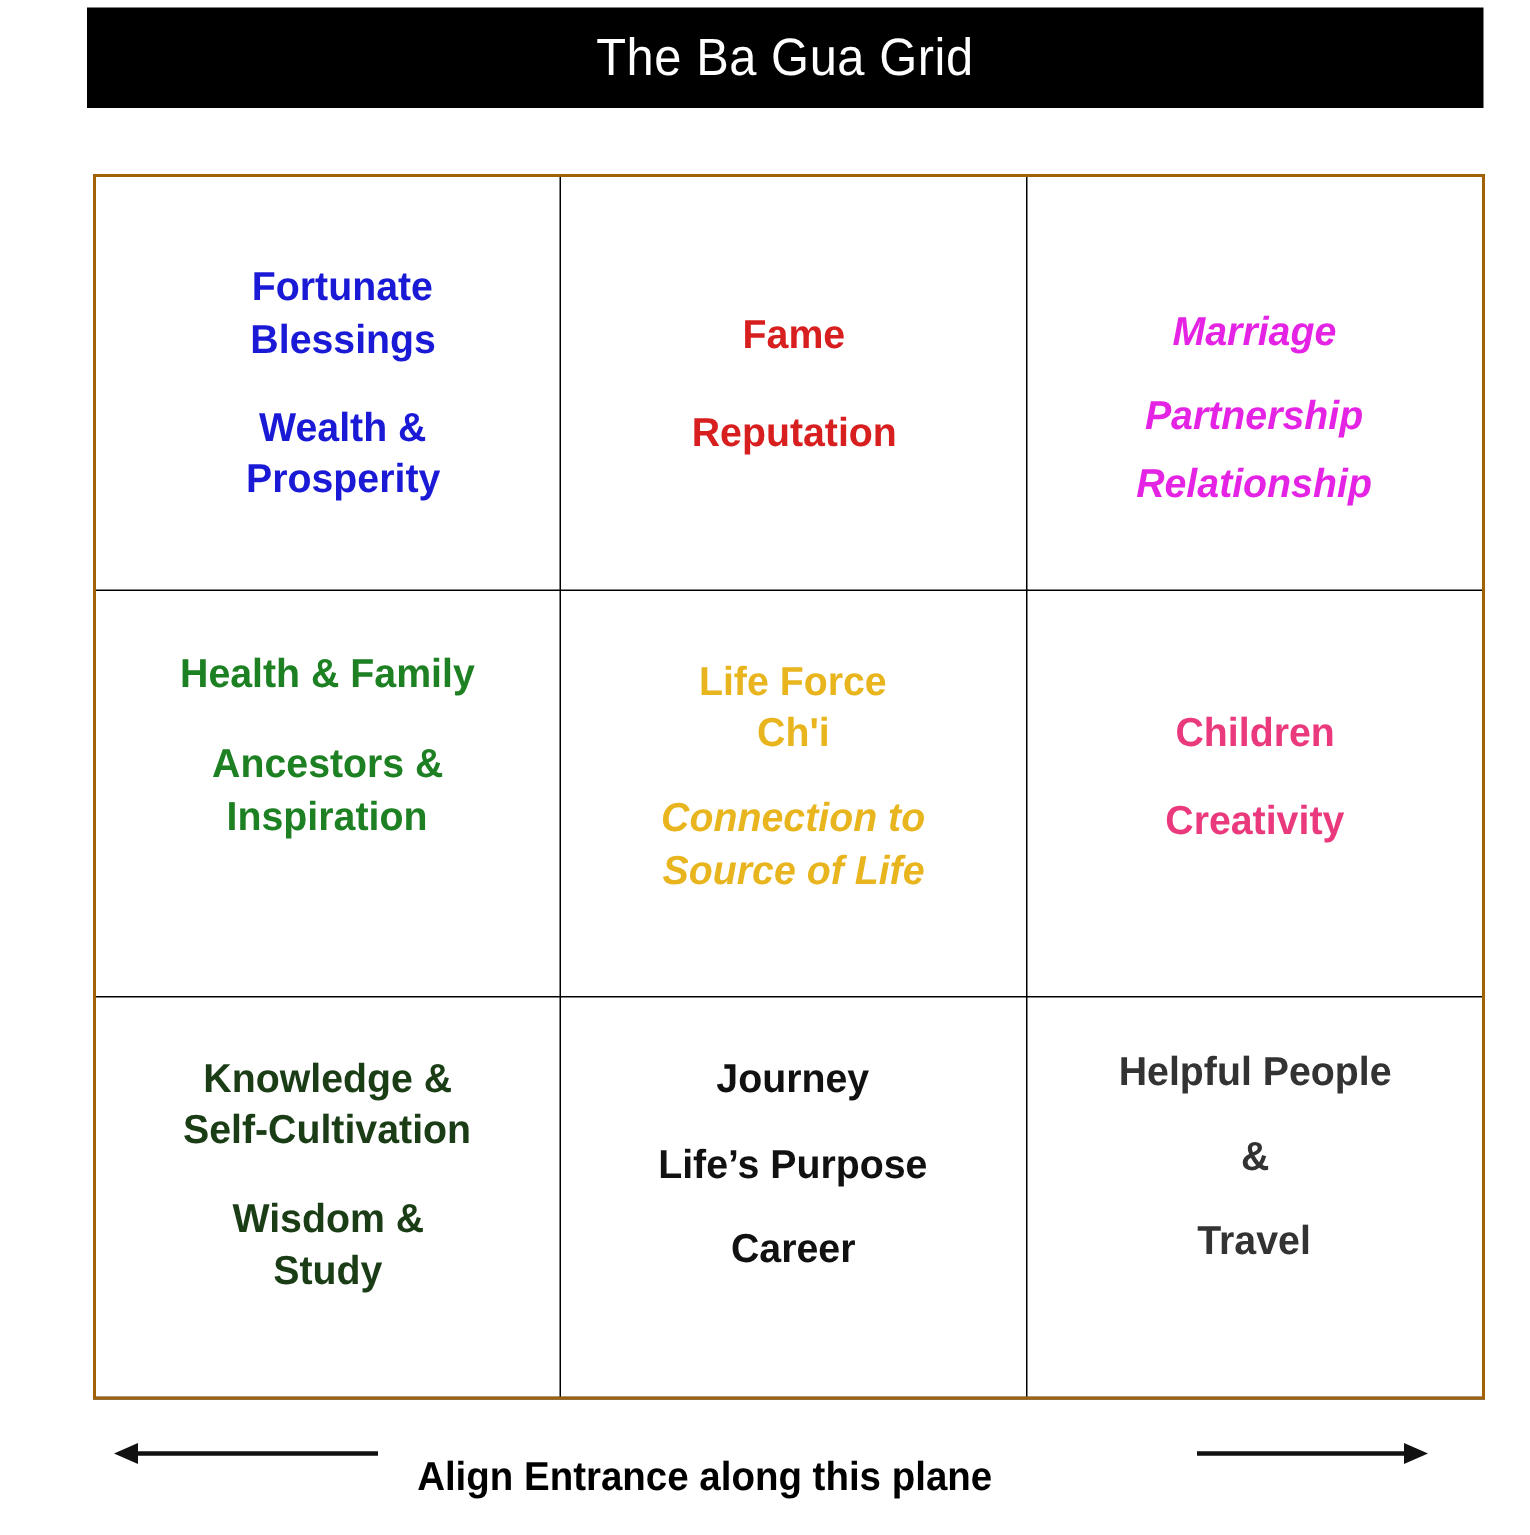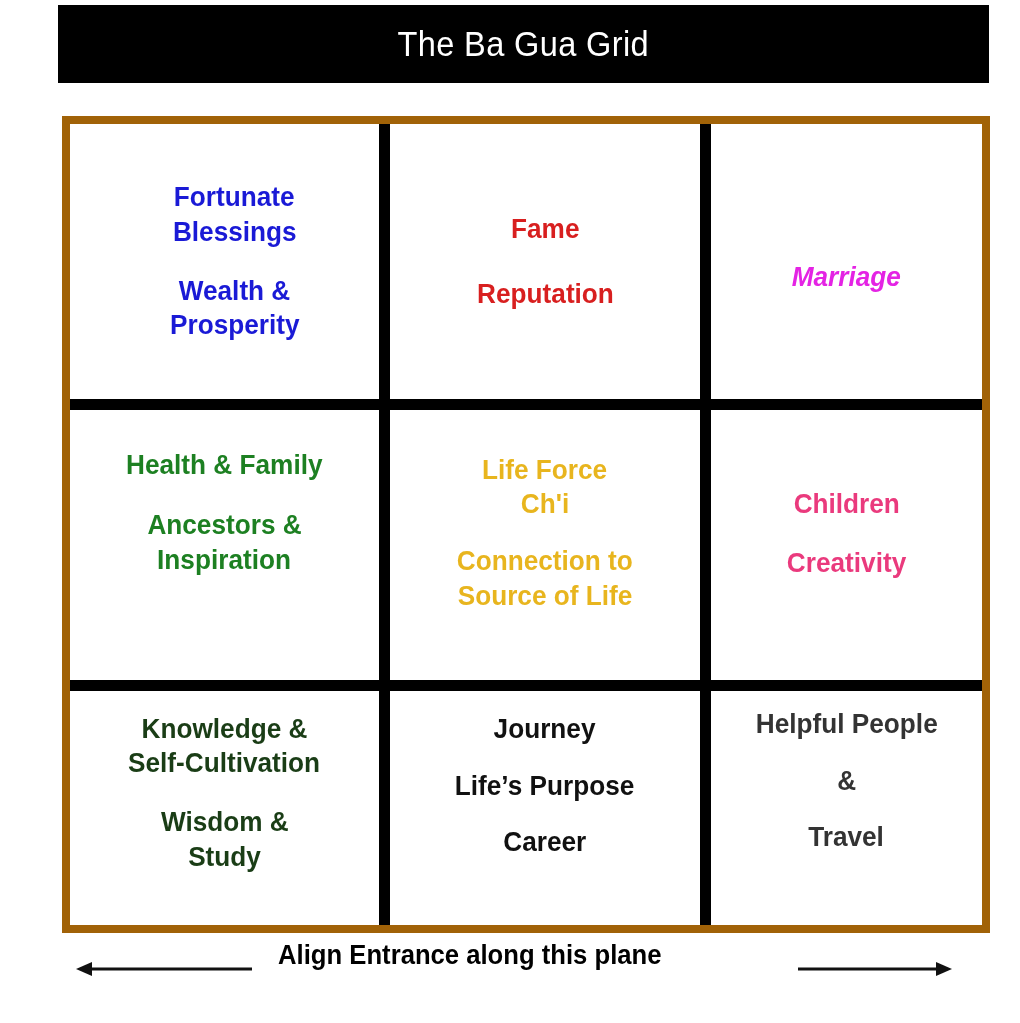--- a/index.html
+++ b/index.html
@@ -14,21 +14,21 @@
     font-family: "Liberation Sans", sans-serif;
     overflow: hidden;
   }
 
   
   #title-bar {
     position: absolute;
     left: 58px;
     top: 5px;
     width: 931px;
-    height: 78px;
+    height: 67px;
     background: #000000;
     display: flex;
     align-items: center;
     justify-content: center;
   }
   #title-text {
     color: #ffffff;
     font-size: 35px;
     font-weight: 400;
     letter-spacing: 0.4px;
@@ -36,27 +36,27 @@
     white-space: nowrap;
   }
 
   
   #bagua-grid {
     position: absolute;
     left: 62px;
     top: 116px;
     width: 928px;
     height: 817px;
-    border: 8px solid #a16207;
+    border: 2px solid #a16207;
     box-sizing: border-box;
     display: grid;
     grid-template-columns: 309px 310px 1fr;
     grid-template-rows: 275px 270px 1fr;
     background: #000000;
-    gap: 11px;
+    gap: 1px;
   }
   .cell {
     background: #ffffff;
     display: flex;
     flex-direction: column;
     align-items: center;
     justify-content: center;
     overflow: hidden;
     padding: 4px 6px;
     box-sizing: border-box;
@@ -87,21 +87,21 @@
   .c3 .line { font-size: 27px; color: var(--c); }
   .c3 .group + .group { margin-top: 22px; }
   .c3 .group:nth-child(2) .line + .line { margin-top: 10px; }
   .c3 { padding-top: 36px; font-style: italic; }
 
   .c4 .line { font-size: 27px; color: var(--c); }
   .c4 .group + .group { margin-top: 26px; }
   .c4 { padding-bottom: 69px; }
 
   .c5 .line { font-size: 27px; color: var(--c); }
-  .c5 .group + .group { margin-top: 22px; }
+  .c5 .group + .group { margin-top: 22px; font-style: italic; }
   .c5 { padding-bottom: 28px; }
 
   .c6 .line { font-size: 27px; color: var(--c); }
   .c6 .group + .group { margin-top: 24px; }
   .c6 { padding-bottom: 26px; }
 
   .c7 .line { font-size: 27px; color: var(--c); }
   .c7 .group + .group { margin-top: 24px; }
   .c7 { padding-bottom: 34px; padding-left: 6px; }
 
@@ -116,21 +116,21 @@
   .c9 { padding-bottom: 58px; }
 
   
   #footer {
     position: absolute;
     left: 0;
     top: 940px;
     width: 940px;
     height: 60px;
     display: flex;
-    align-items: flex-start;
+    align-items: flex-end;
     justify-content: center;
   }
   #caption-text {
     font-size: 27px;
     font-weight: bold;
     color: #000000;
     white-space: nowrap;
     transform: scaleX(0.95);
   }
   .arrow-wrap {
@@ -164,20 +164,24 @@
         <div class="line">Fame</div>
       </div>
       <div class="group">
         <div class="line">Reputation</div>
       </div>
     </div>
     <div class="cell c3" style="--c: #e423e4;">
       <div class="group">
         <div class="line">Marriage</div>
       </div>
+      <div class="group">
+        <div class="line">Partnership</div>
+        <div class="line">Relationship</div>
+      </div>
     </div>
     <div class="cell c4" style="--c: #1d8022;">
       <div class="group">
         <div class="line">Health &amp; Family</div>
       </div>
       <div class="group">
         <div class="line">Ancestors &amp;</div>
         <div class="line">Inspiration</div>
       </div>
     </div>

